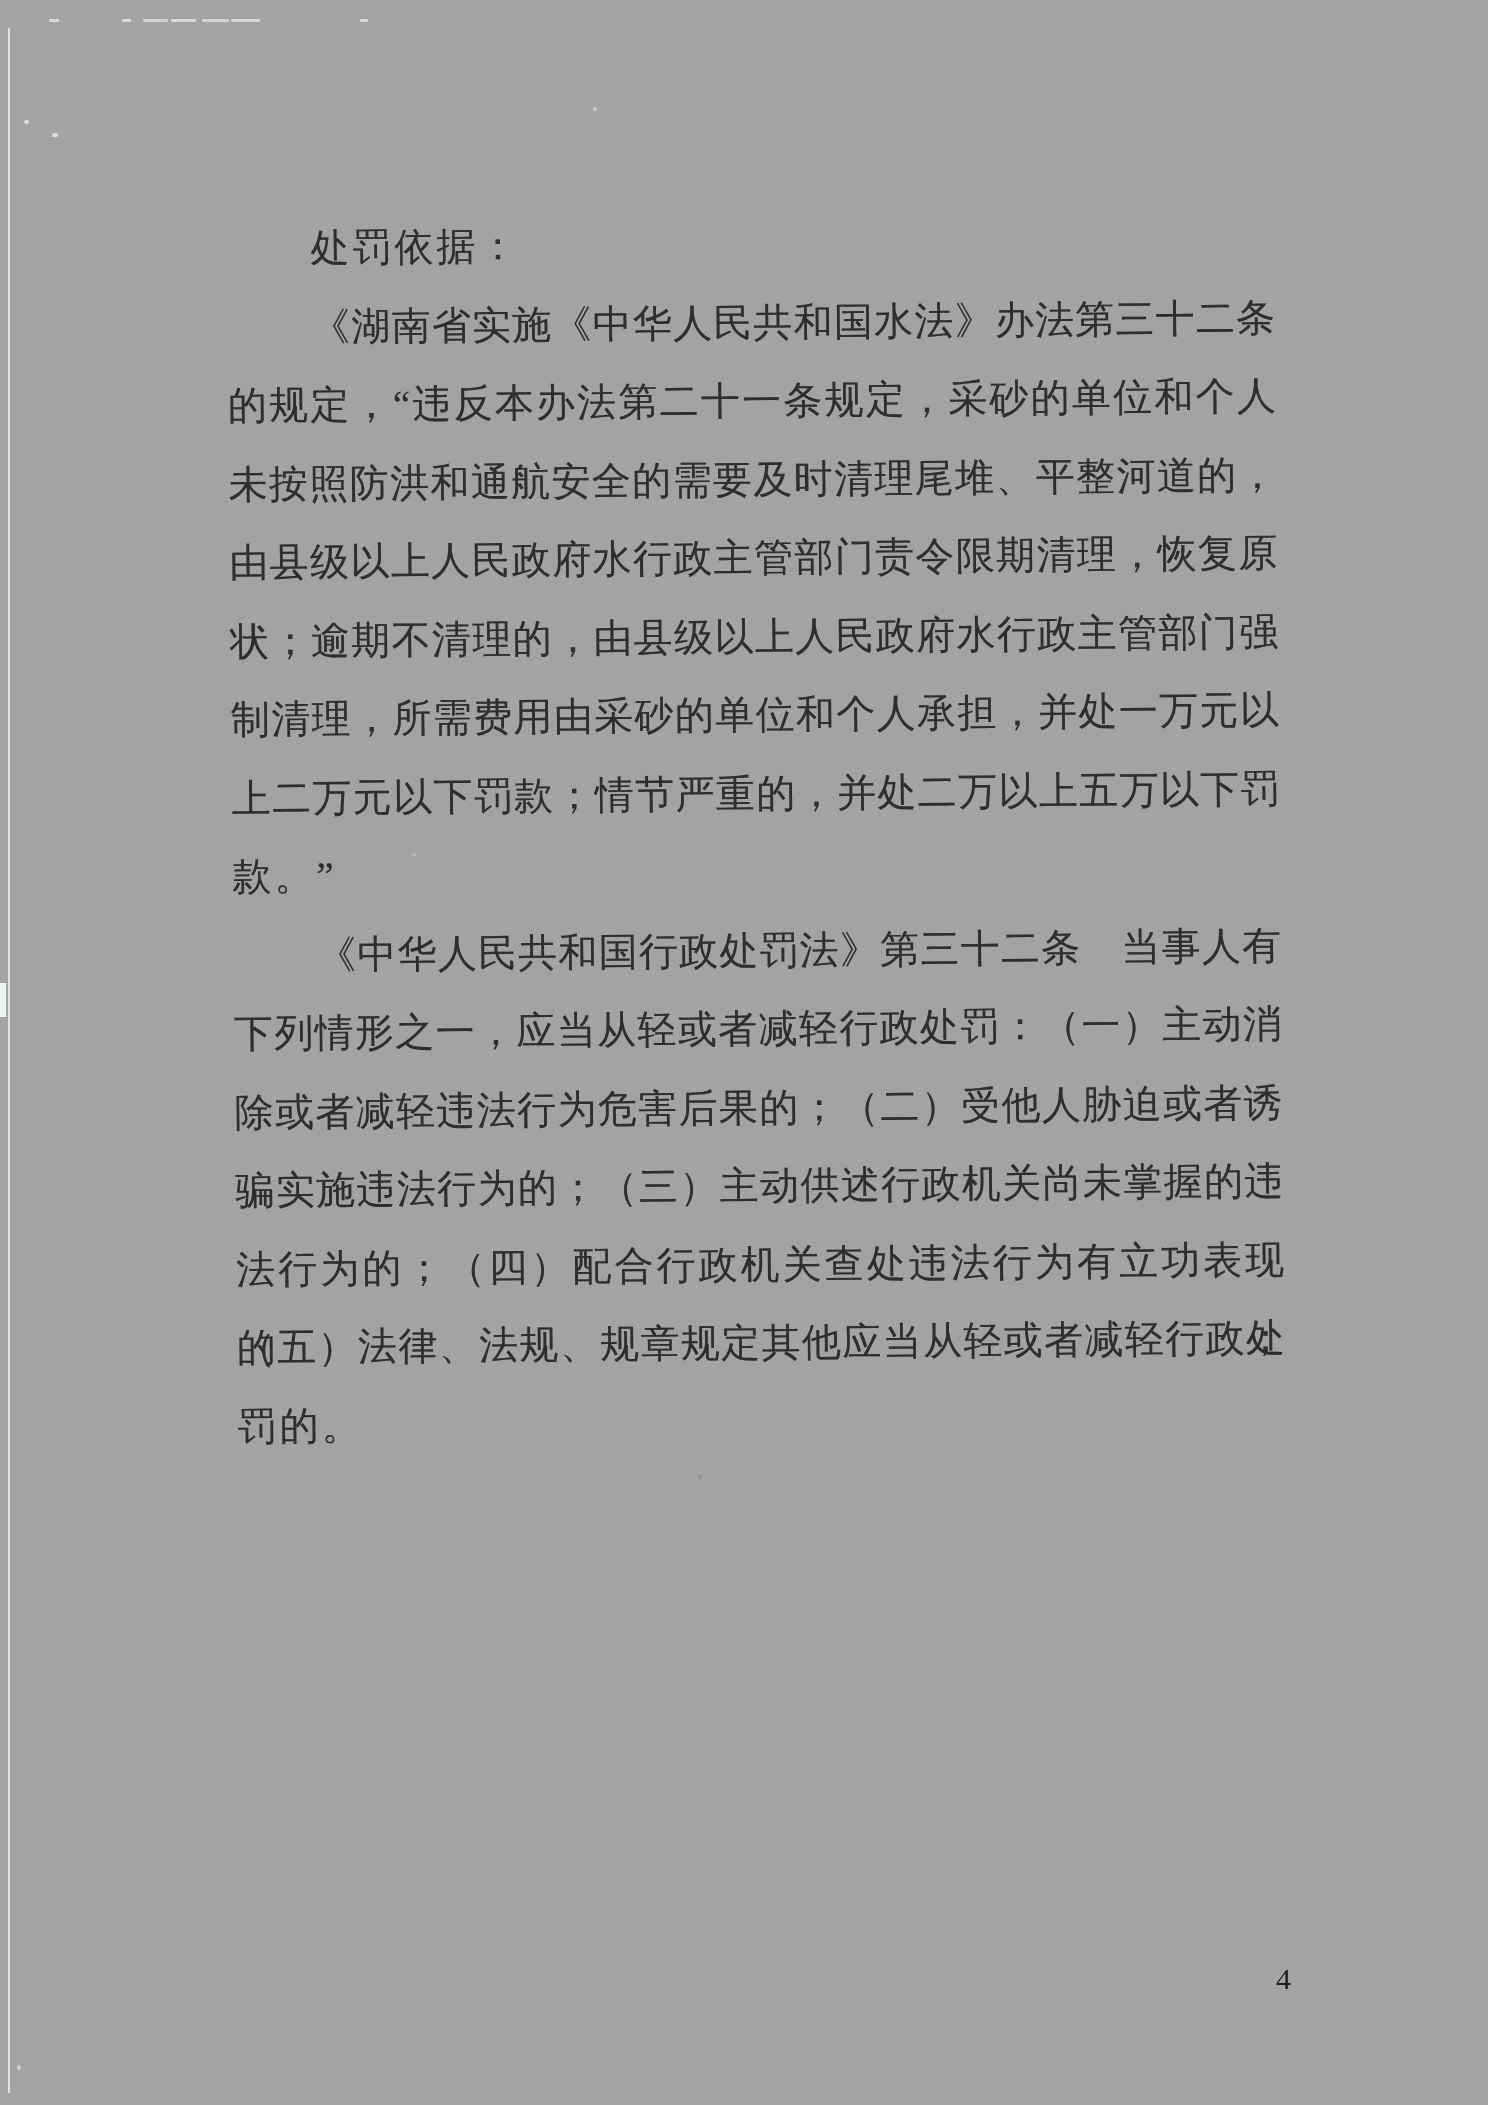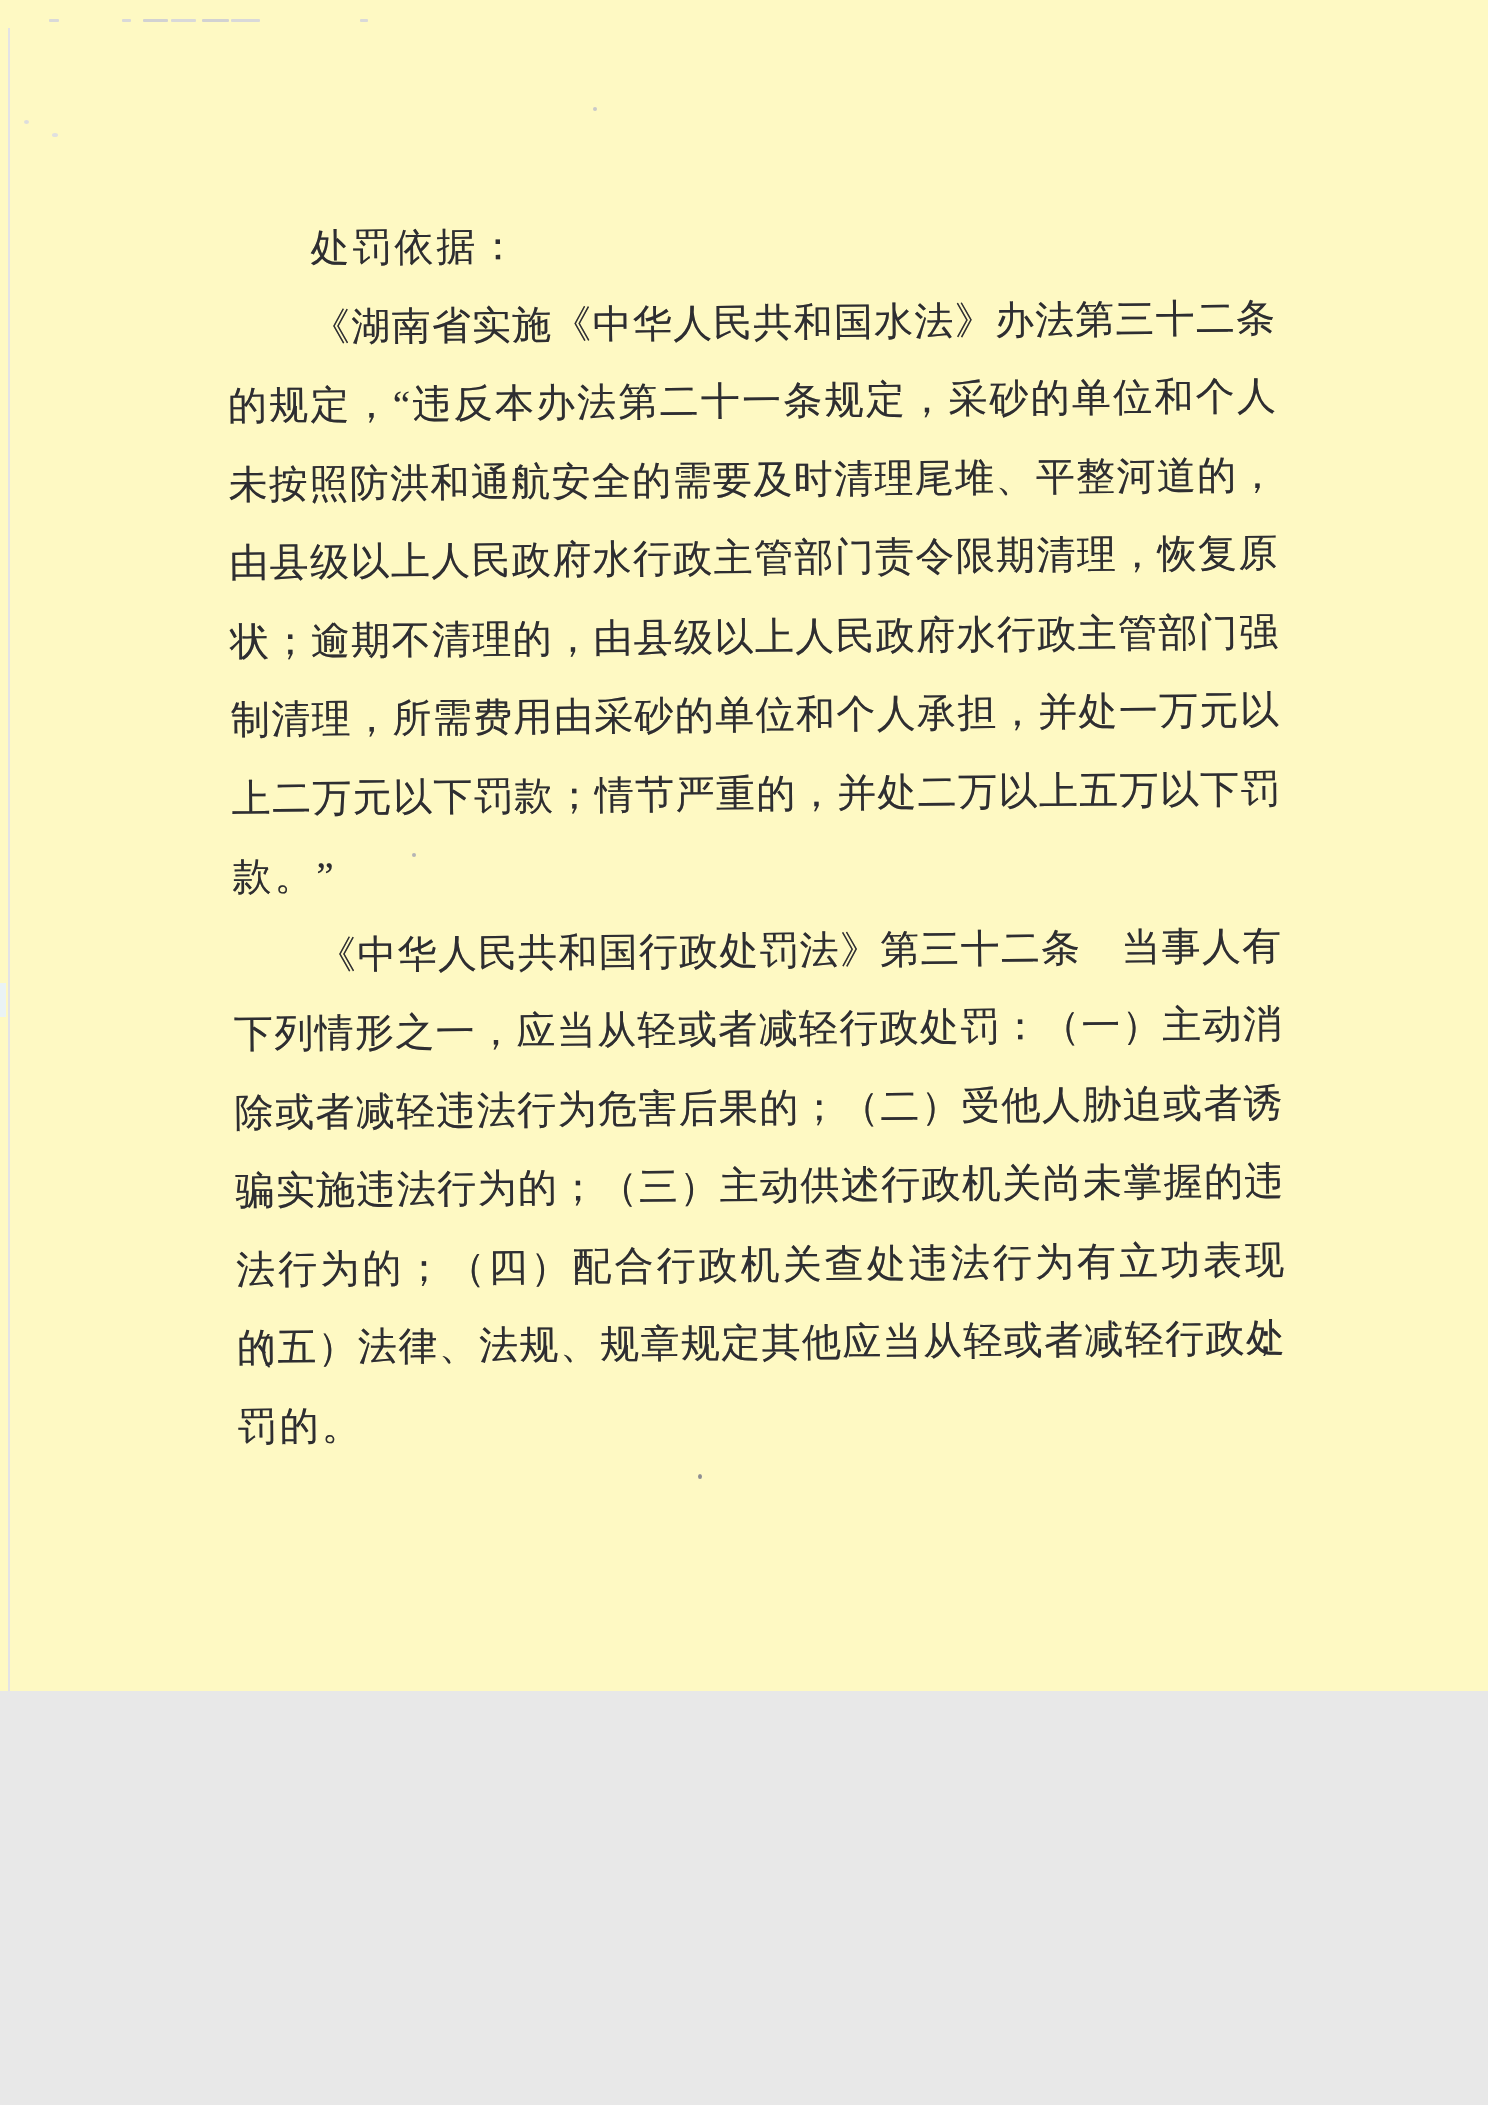--- a/index.html
+++ b/index.html
@@ -3,22 +3,22 @@
 <meta charset="utf-8">
 <style>
   html, body {
     margin: 0;
     padding: 0;
     background: #e8e8e8;
   }
   .page {
     position: relative;
     width: 1488px;
-    height: 1691px;
-    background: #fef9c3;
+    height: 2105px;
+    background: #a3a3a3;
     overflow: hidden;
     font-family: "Liberation Serif", serif;
   }
   
   .edge-line {
     position: absolute;
     left: 8px;
     top: 28px;
     width: 2px;
     height: 2065px;

